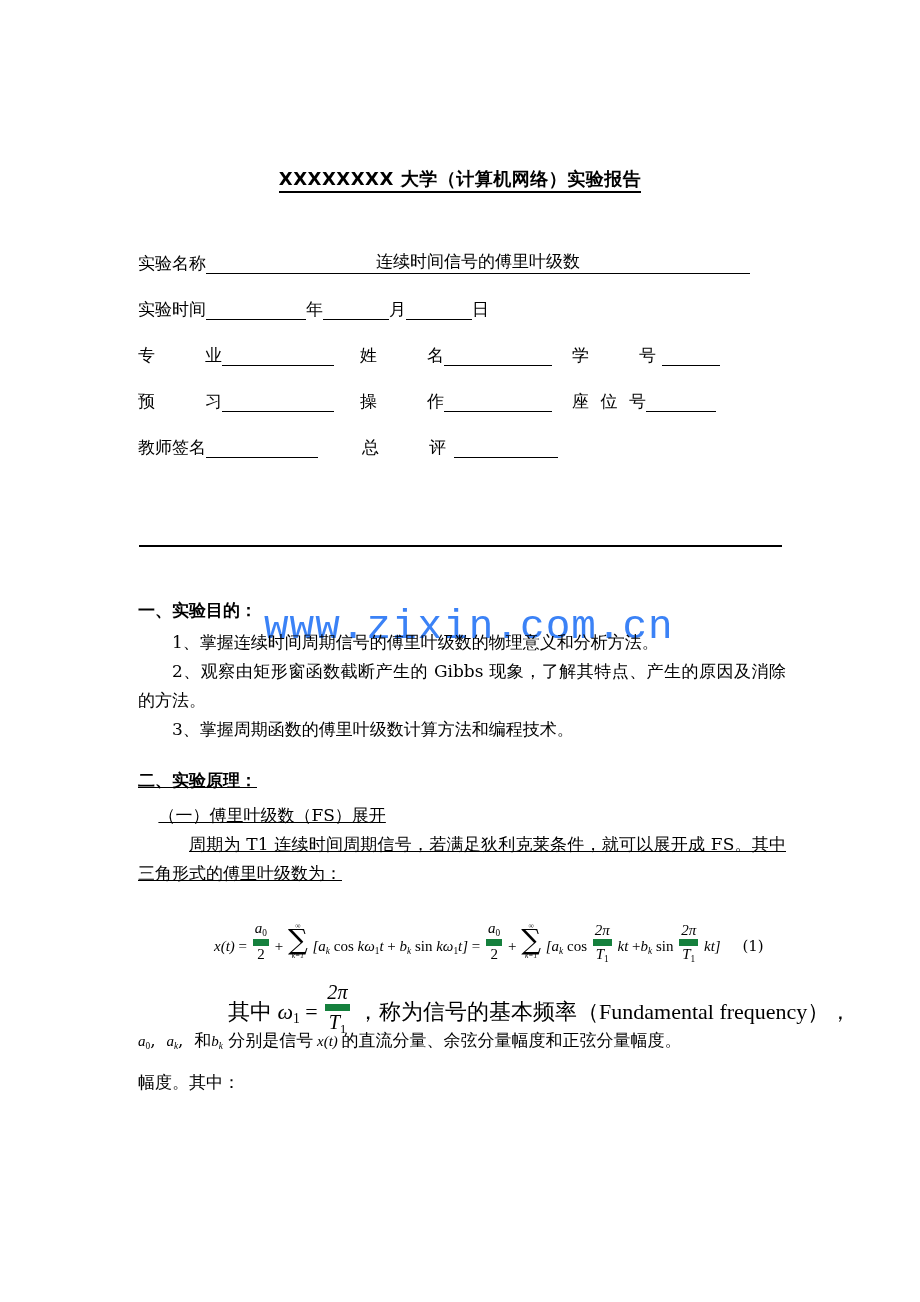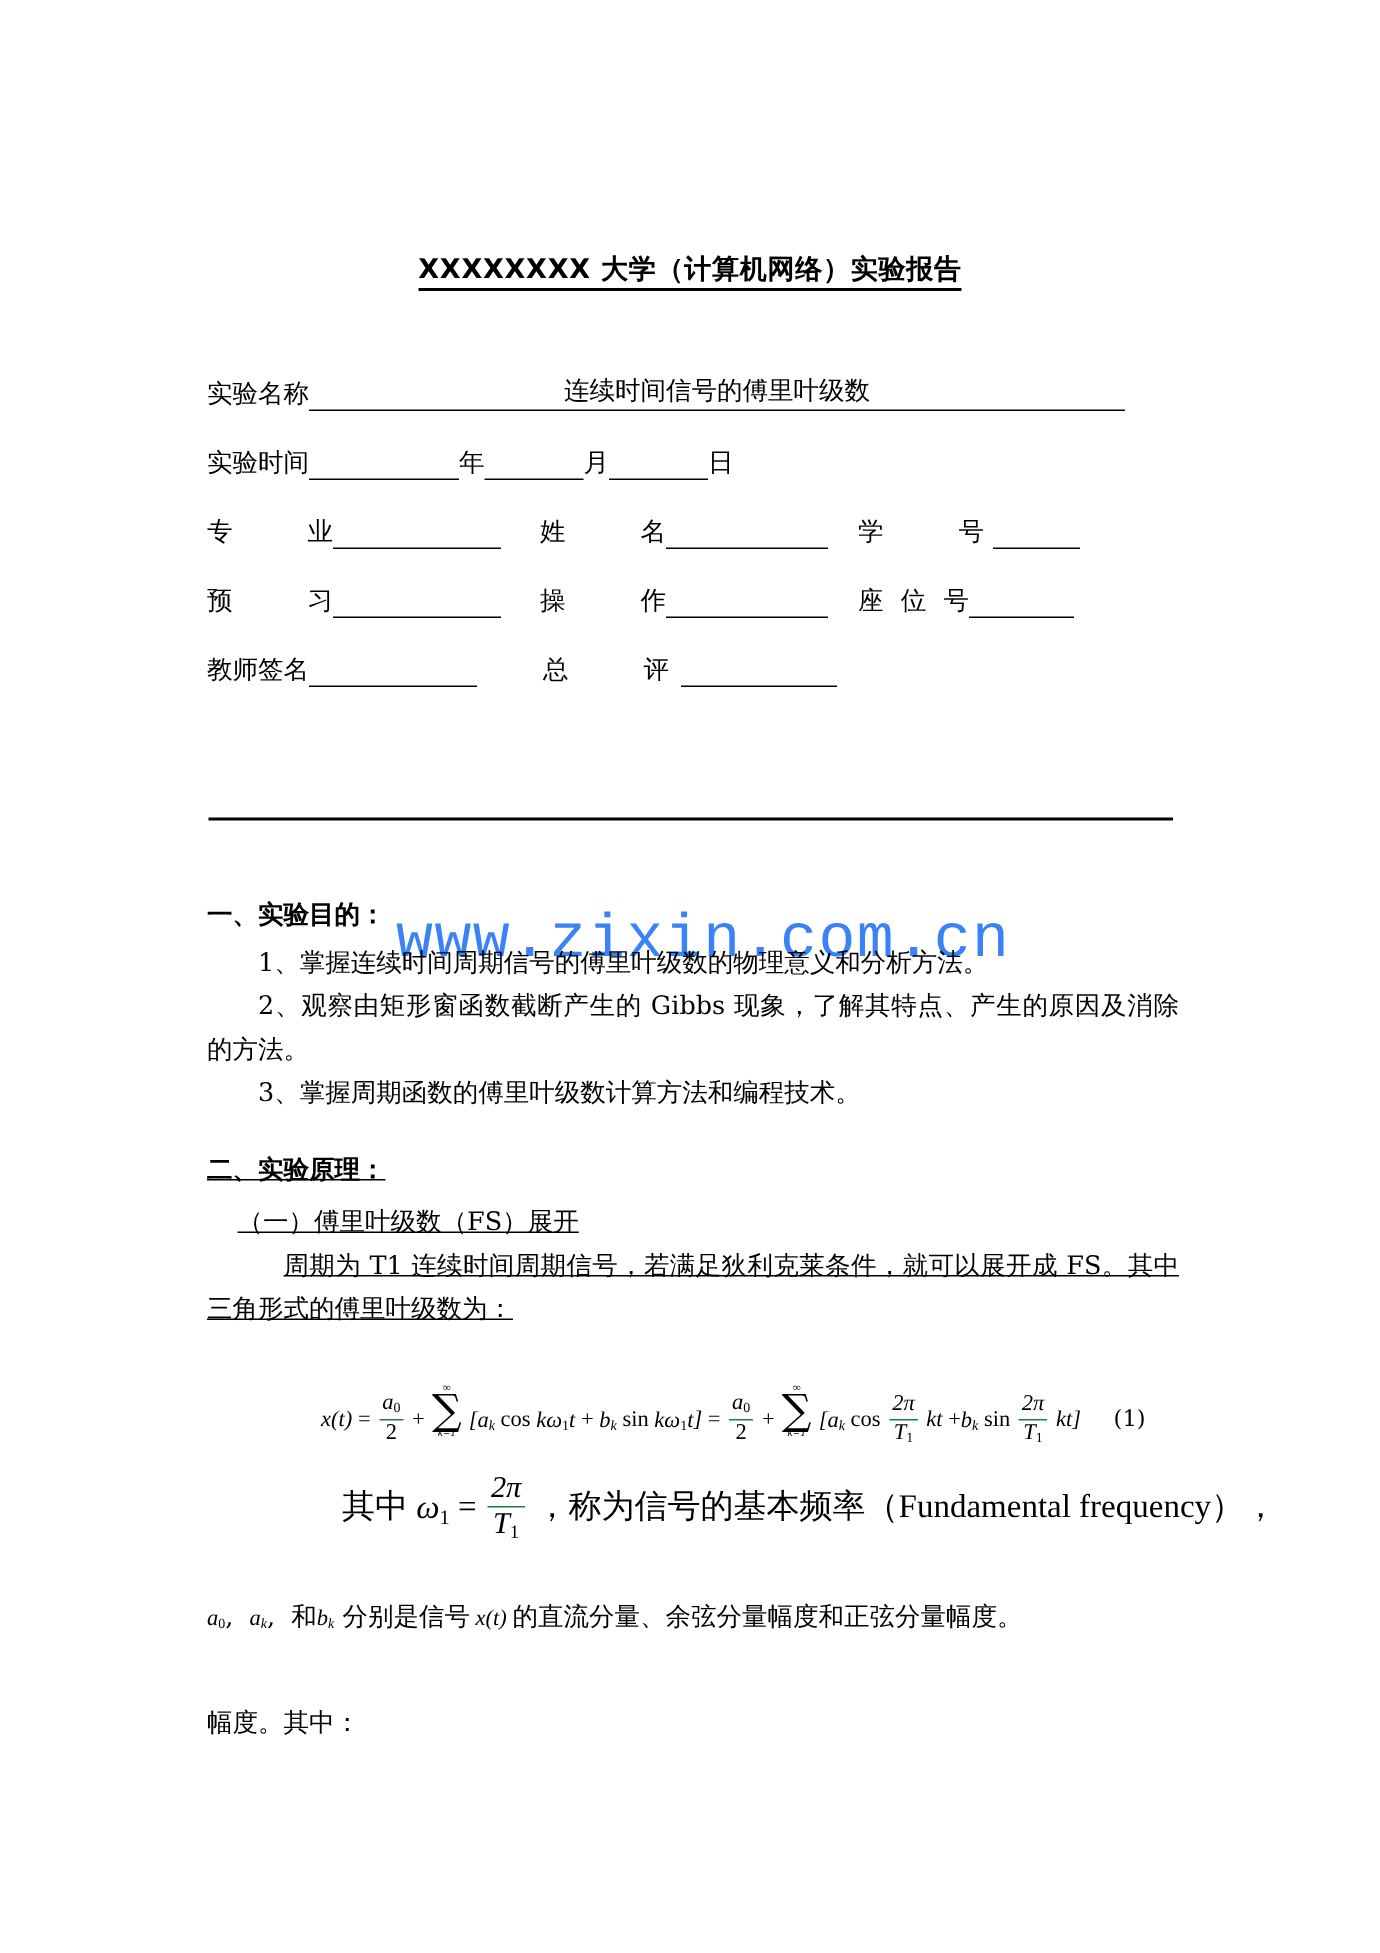--- a/index.html
+++ b/index.html
@@ -166,21 +166,21 @@
   }
   .frac {
     display: inline-block;
     vertical-align: -0.52em;
     text-align: center;
     line-height: 1.04;
     margin: 0 2px;
   }
   .frac .num {
     display: block;
-    border-bottom: 1px solid #15803d;
+    border-bottom: 7px solid #15803d;
     padding: 0 2px 1px 2px;
   }
   .frac .den {
     display: block;
     padding: 1px 2px 0 2px;
   }
   .sigma {
     display: inline-block;
     vertical-align: -0.42em;
     text-align: center;
@@ -314,21 +314,21 @@
       <span class="gap" style="width:18px;"></span><span class="eqno">(1)</span>
     </div>
 
     <div class="mathline inline-frac-line" style="top:982px; left:228px; font-size:22px;">
       <span>其中</span>
       <span class="math"> ω<sub class="msn">1</sub> </span><span class="upr">=</span>
       <span class="frac" style="font-size:0.92em;"><span class="num math">2π</span><span class="den math">T<sub class="msn">1</sub></span></span>
       <span>，称为信号的基本频率（Fundamental frequency），</span>
     </div>
 
-    <div class="section" style="top:1046px; line-height:65px;">
+    <div class="section" style="top:1022px; line-height:36px;">
       <div style="white-space:nowrap; font-size:17px;">
         <span class="math" style="font-size:15px;">a<sub class="msn">0</sub></span><span>,&nbsp;&nbsp;</span><span class="math" style="font-size:15px;">a<sub class="ms">k</sub></span><span>,&nbsp;&nbsp;</span><span>和</span><span class="math" style="font-size:15px;">b<sub class="ms">k</sub></span><span>&nbsp;</span><span>分别是信号</span><span class="math" style="font-size:15px;">&nbsp;x(t)&nbsp;</span><span>的直流分量、余弦分量幅度和正弦分量幅度。</span>
       </div>
       <div style="font-size:17px;">幅度。其中：</div>
     </div>
 
   </div>
 </div>
 
 </body></html>

